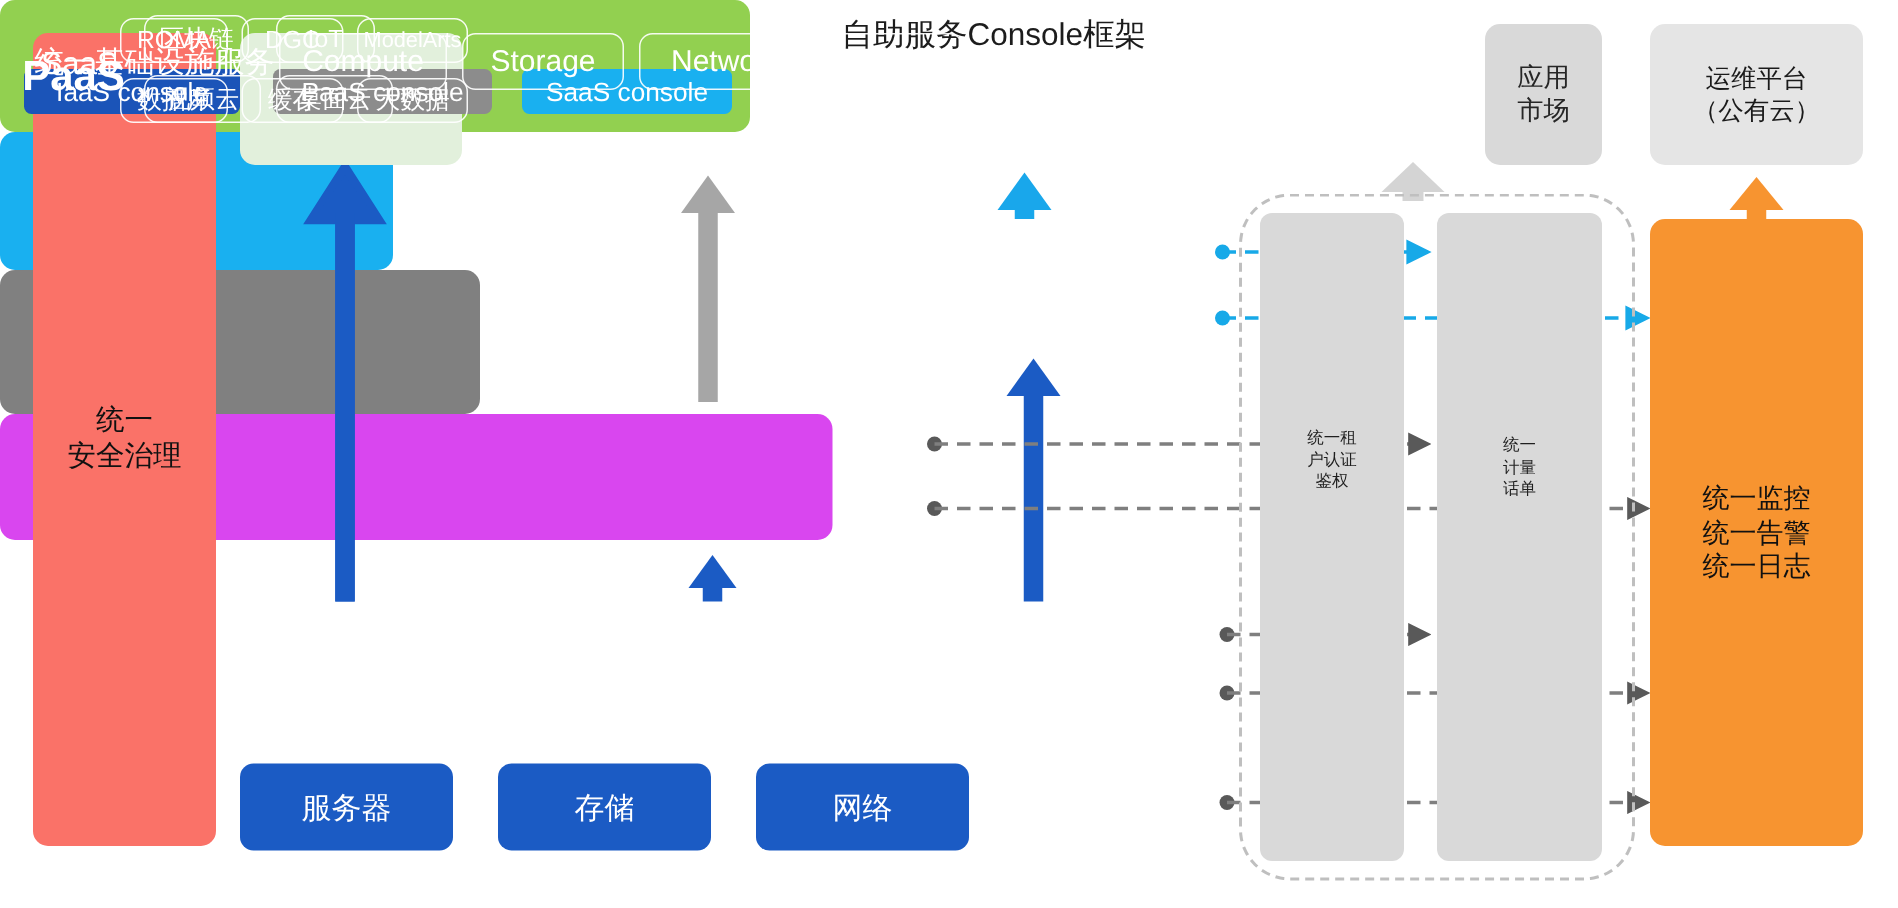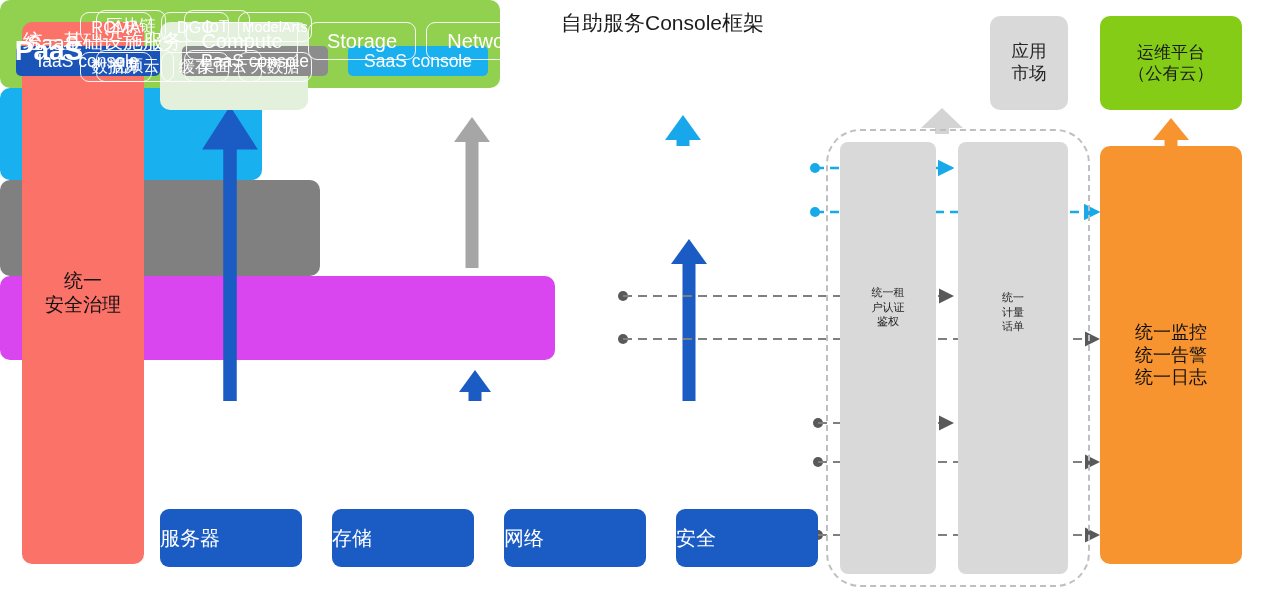--- a/index.html
+++ b/index.html
@@ -28,21 +28,21 @@
   #chip-paas{left:182px;width:146px;background:#8C8C8C;}
   #chip-saas{left:348px;width:140px;background:#19B0F0;}
 
   
   #third-cloud{left:838px;top:16px;width:128px;height:94px;background:#D9D9D9;
       border-radius:10px;font-size:16.5px;color:#262626;}
   #app-market{left:990px;top:16px;width:78px;height:94px;background:#D9D9D9;
       border-radius:10px;font-size:17.5px;color:#262626;}
 
   
-  #ops-platform-head{left:1100px;top:16px;width:142px;height:94px;background:#84cc16;
+  #ops-platform-head{left:1100px;top:16px;width:142px;height:94px;background:#e5e5e5;
       border-radius:10px;font-size:17px;color:#1a1a1a;}
   #ops-platform-body{left:1100px;top:146px;width:142px;height:418px;background:#F79430;
       border-radius:10px;font-size:18px;color:#111;}
 
   
   #saas-block{left:553px;top:146px;width:262px;height:92px;background:#19B0F0;
       border-radius:10px;display:block;}
   #saas-label{position:absolute;left:14px;top:31px;width:78px;text-align:center;
       font-size:21px;color:#fff;}
   .pill{position:absolute;box-sizing:border-box;border:1.6px solid rgba(255,255,255,.92);
@@ -73,21 +73,21 @@
   .infra-pill{position:absolute;top:22px;height:38px;box-sizing:border-box;
       border:1.7px solid rgba(255,255,255,.9);border-radius:9px;color:#fff;
       display:flex;align-items:center;justify-content:center;font-size:20px;}
   #infra-compute{left:186px;width:112px;}
   #infra-storage{left:308px;width:108px;}
   #infra-network{left:426px;width:116px;}
   #infra-cce{left:552px;width:90px;}
 
   
   .hw{position:absolute;top:509px;height:58px;background:#1B5BC4;border-radius:9px;
-      color:#fff;font-size:20px;display:flex;align-items:center;justify-content:flex-start;}
+      color:#fff;font-size:20px;display:flex;align-items:center;justify-content:center;}
   #hw-server{left:160px;width:142px;}
   #hw-storage{left:332px;width:142px;}
   #hw-network{left:504px;width:142px;}
   #hw-security{left:676px;width:142px;}
 
   
   #shared-services-container{position:absolute;left:826px;top:129px;width:264px;height:458px;
       border:2.5px dashed #BFBFBF;border-radius:34px;box-sizing:border-box;}
   .gray-col{position:absolute;background:#D9D9D9;border-radius:8px;}
   #col-auth{left:840px;top:142px;width:96px;height:432px;}
@@ -289,23 +289,20 @@
 
   <div class="hw" id="hw-server">
     <span>服务器</span>
   </div>
   <div class="hw" id="hw-storage">
     <span>存储</span>
   </div>
   <div class="hw" id="hw-network">
     <span>网络</span>
   </div>
-  <div class="hw" id="hw-security">
-    <span>安全</span>
-  </div>
 
   <div id="shared-services-container"></div>
   <div class="gray-col" id="col-auth"></div>
   <div class="gray-col" id="col-billing"></div>
   <div class="col-label" id="auth-label">
     <div>统一租</div>
     <div>户认证</div>
     <div>鉴权</div>
   </div>
   <div class="col-label" id="billing-label">

